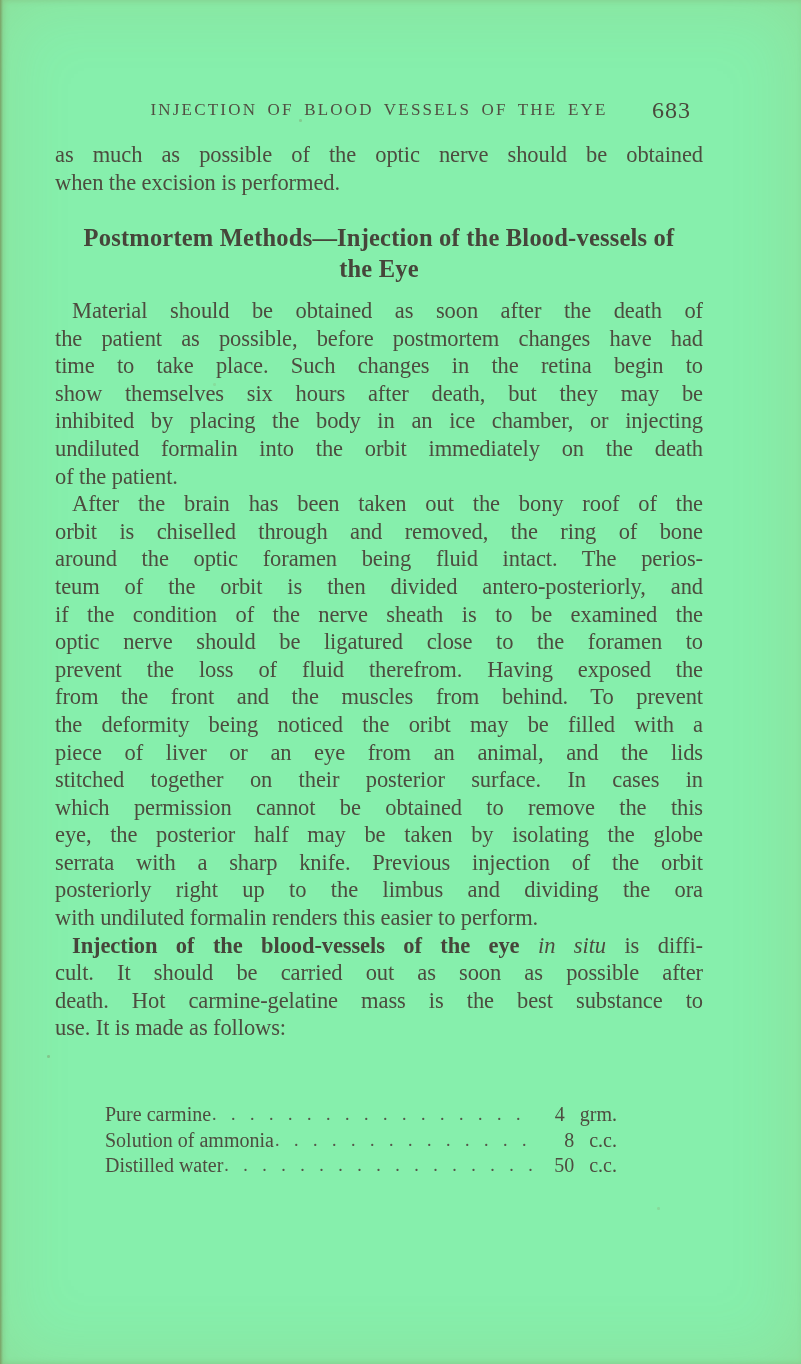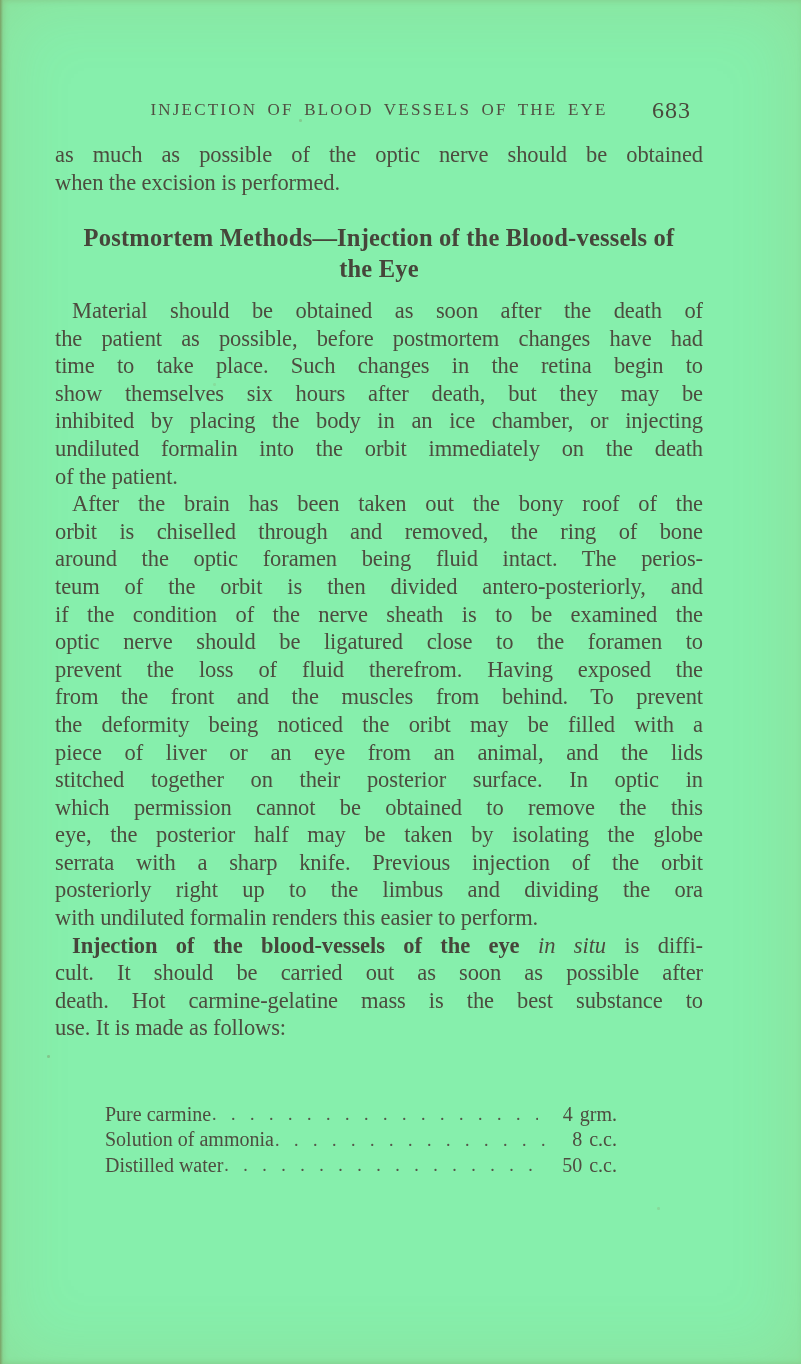--- a/index.html
+++ b/index.html
@@ -74,34 +74,34 @@
   .j { text-align: justify; text-align-last: justify; text-justify: inter-word; }
   .ind { text-indent: 17px; }
   .b { font-weight: bold; color: #46453a; }
   .i { font-style: italic; margin-top: 38px; }
 
   .recipe-block {
     position: absolute; top: 1101px; left: 105px; width: 512px;
     font-size: 20px; line-height: 24.6px;
     color: #4e4d40;
   }
-  .recipe-row { display: flex; align-items: center; }
+  .recipe-row { display: flex; align-items: flex-end; }
   .r-label { white-space: nowrap; }
   .r-leader {
     flex: 1; overflow: hidden; white-space: nowrap;
     margin: 0 10px 0 1px;
     color: #56554a;
   }
   .r-leader::after {
     content: ". . . . . . . . . . . . . . . . . . . . . . . . . . . . . . . . . . . . . . . .";
     letter-spacing: 5px;
     font-size: 18px;
   }
   .r-qty { display: inline-block; width: 25px; text-align: right; white-space: nowrap; }
-  .r-unit { margin-left: 7px; white-space: nowrap; }
+  .r-unit { margin-left: 15px; white-space: nowrap; }
 </style>
 </head>
 <body>
 
 <div class="page">
   <div class="edge-strip"></div>
   <div class="speckles"></div>
 
   <header class="running-header">
     <div class="rh-title">INJECTION OF BLOOD VESSELS OF THE EYE</div>
@@ -131,21 +131,21 @@
     <div class="bl j ind">After the brain has been taken out the bony roof of the</div>
     <div class="bl j">orbit is chiselled through and removed, the ring of bone</div>
     <div class="bl j">around the optic foramen being fluid intact.  The perios-</div>
     <div class="bl j">teum of the orbit is then divided antero-posteriorly, and</div>
     <div class="bl j">if the condition of the nerve sheath is to be examined the</div>
     <div class="bl j">optic nerve should be ligatured close to the foramen to</div>
     <div class="bl j">prevent the loss of fluid therefrom.  Having exposed the</div>
     <div class="bl j">from the front and the muscles from behind.  To prevent</div>
     <div class="bl j">the deformity being noticed the oribt may be filled with a</div>
     <div class="bl j">piece of liver or an eye from an animal, and the lids</div>
-    <div class="bl j">stitched together on their posterior surface.  In optic in</div>
+    <div class="bl j">stitched together on their posterior surface.  In cases in</div>
     <div class="bl j">which permission cannot be obtained to remove the this</div>
     <div class="bl j">eye, the posterior half may be taken by isolating the globe</div>
     <div class="bl j">serrata with a sharp knife.  Previous injection of the orbit</div>
     <div class="bl j">posteriorly right up to the limbus and dividing the ora</div>
     <div class="bl">with undiluted formalin renders this easier to perform.</div>
 
     <div class="bl j ind">
       <span class="b">Injection of the blood-vessels of the eye </span><span class="i">in situ</span><span> is diffi-</span>
     </div>
     <div class="bl j">cult.  It should be carried out as soon as possible after</div>

